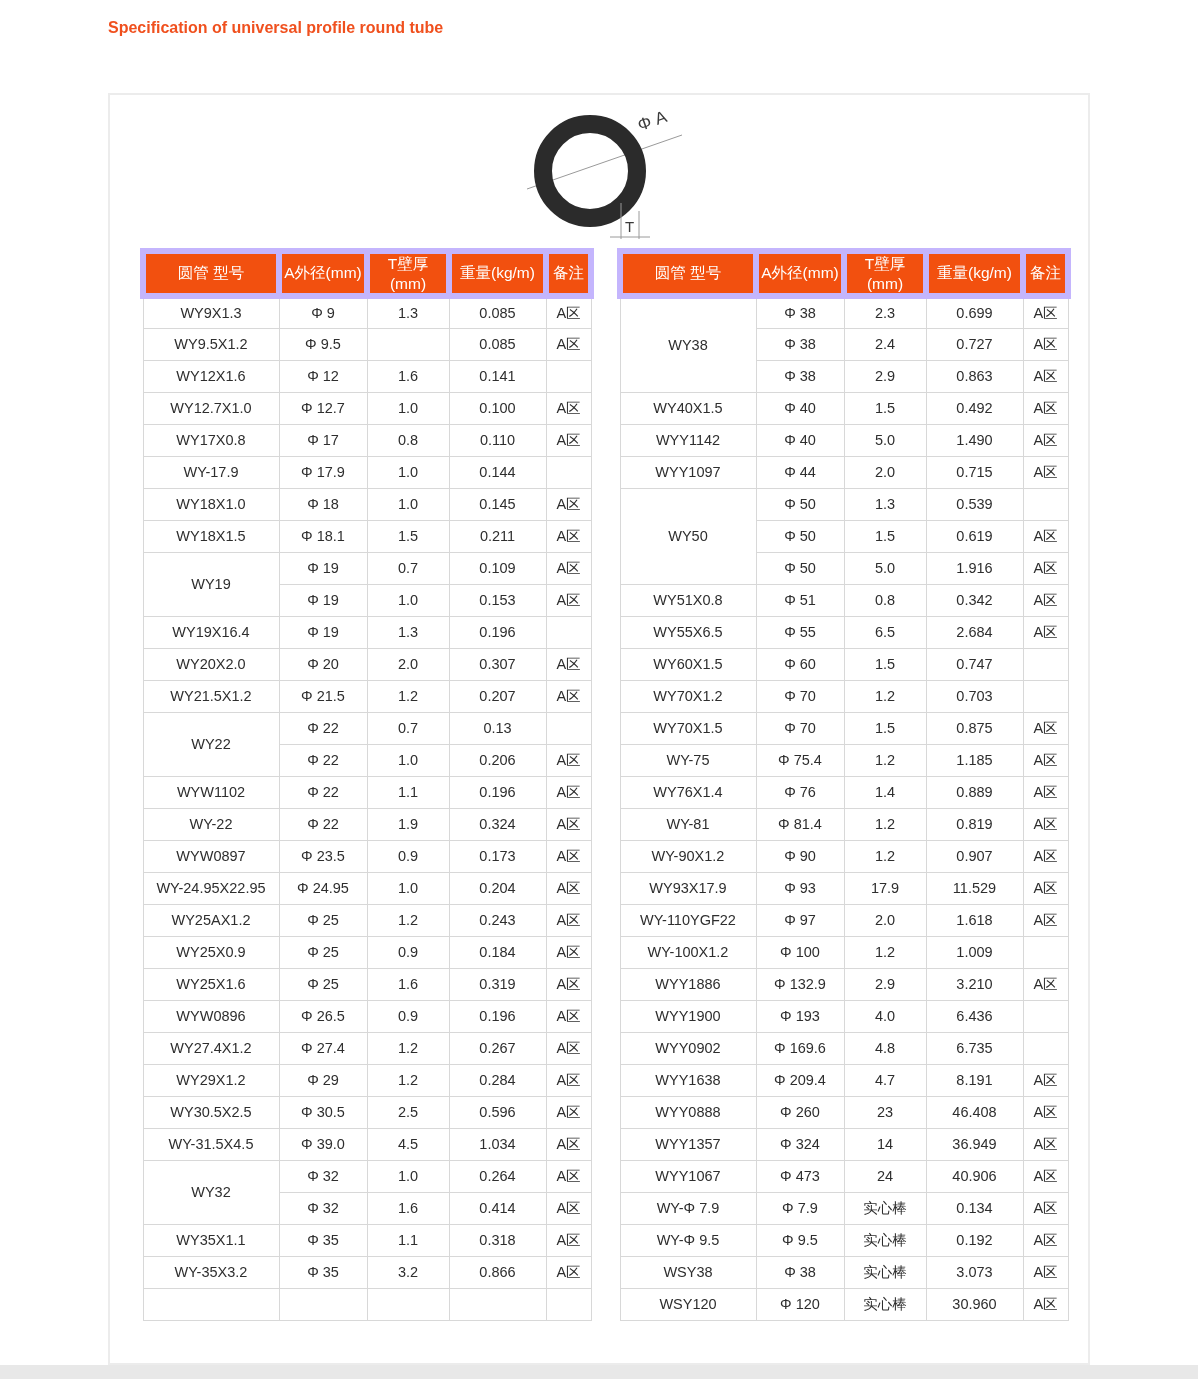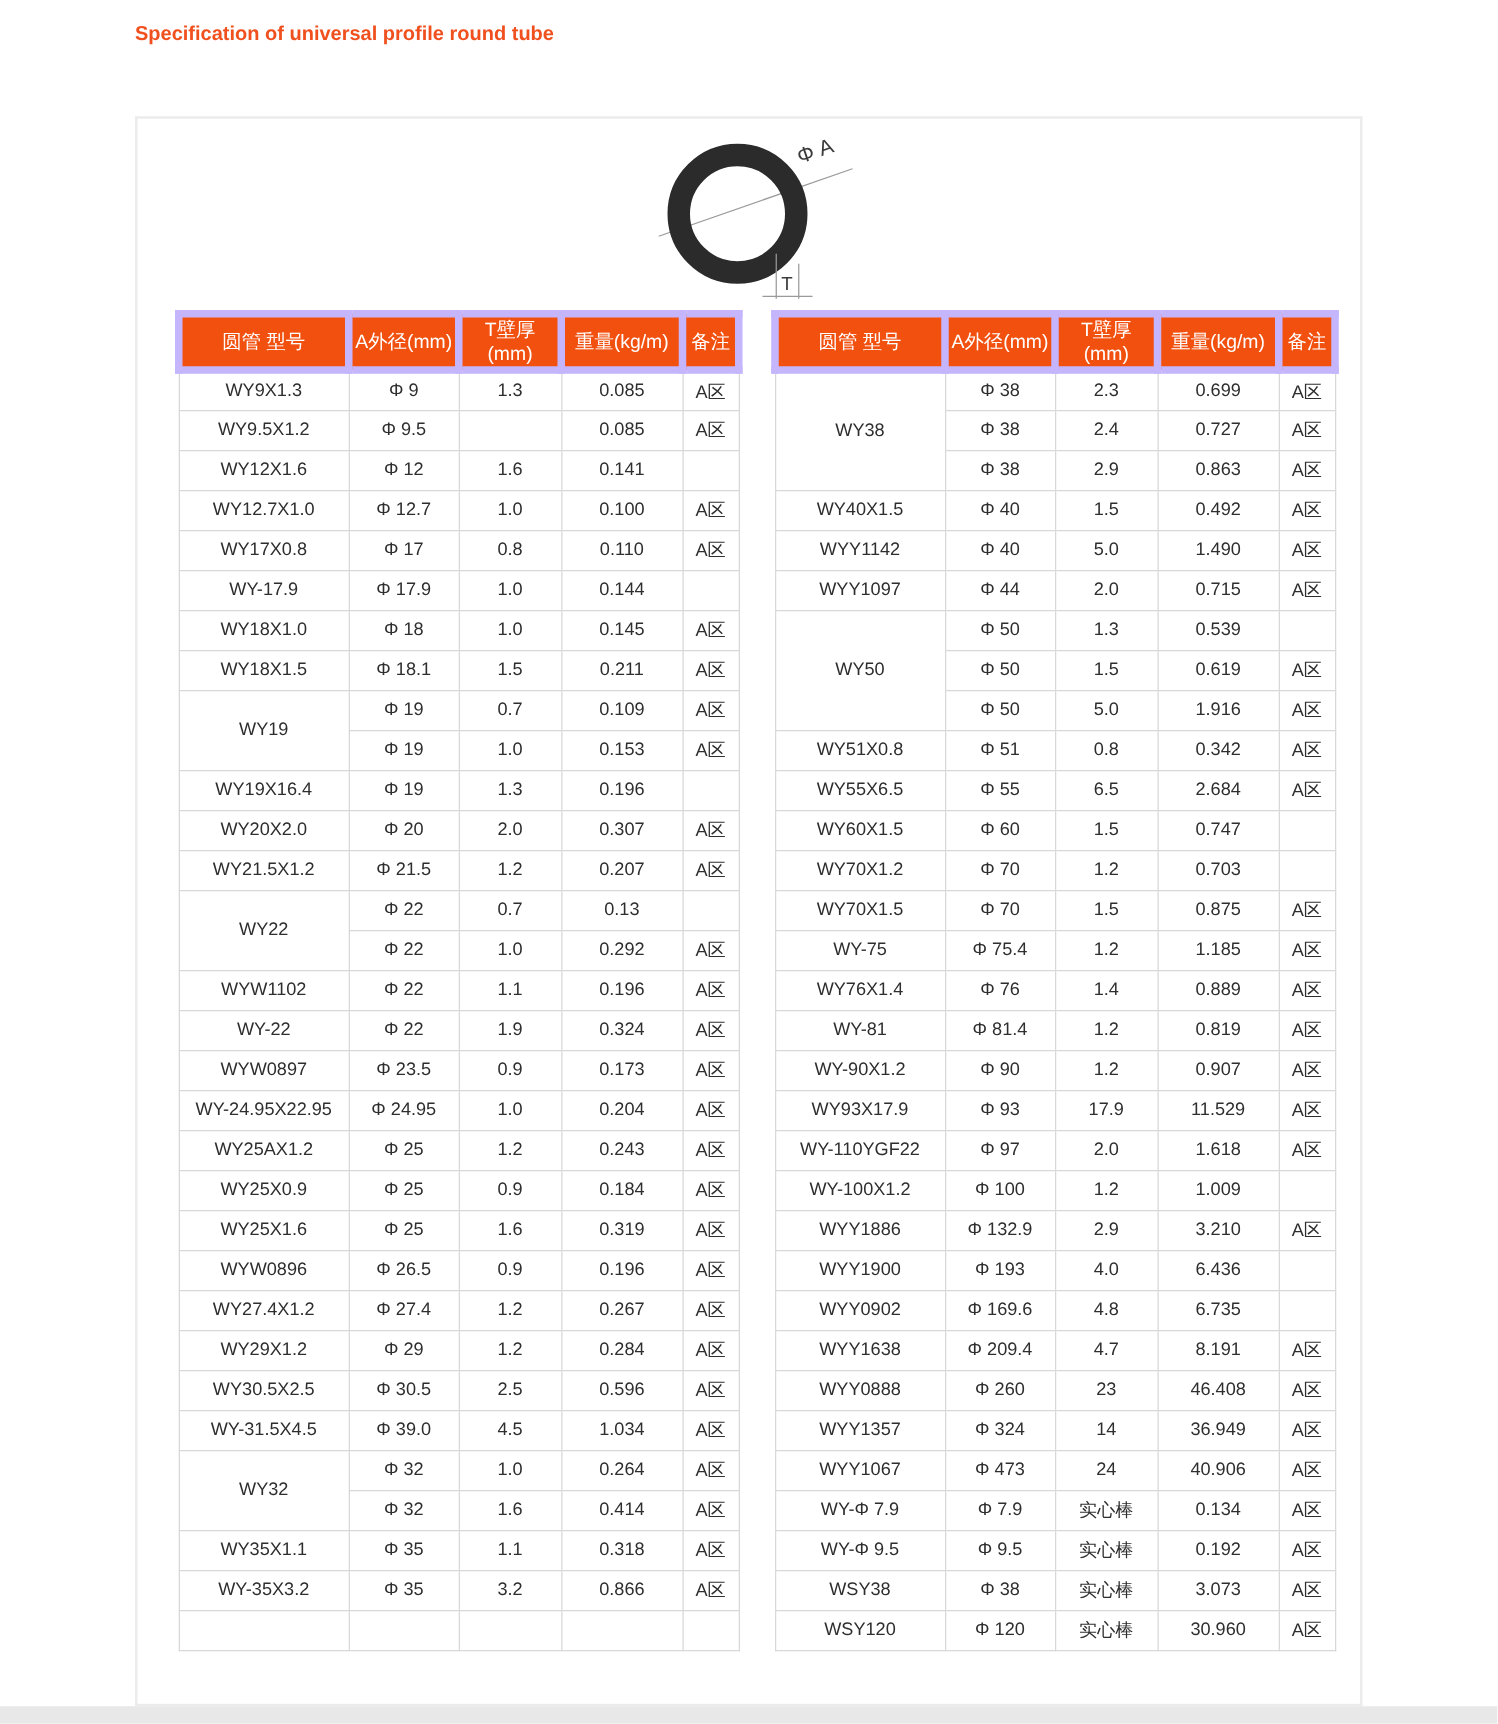--- a/index.html
+++ b/index.html
@@ -160,21 +160,21 @@
           <tr>
             <td rowspan="2">WY22</td>
             <td>Φ 22</td>
             <td>0.7</td>
             <td>0.13</td>
             <td></td>
           </tr>
           <tr>
             <td>Φ 22</td>
             <td>1.0</td>
-            <td>0.292</td>
+            <td>0.206</td>
             <td>A区</td>
           </tr>
           <tr>
             <td>WYW1102</td>
             <td>Φ 22</td>
             <td>1.1</td>
             <td>0.196</td>
             <td>A区</td>
           </tr>
           <tr>

